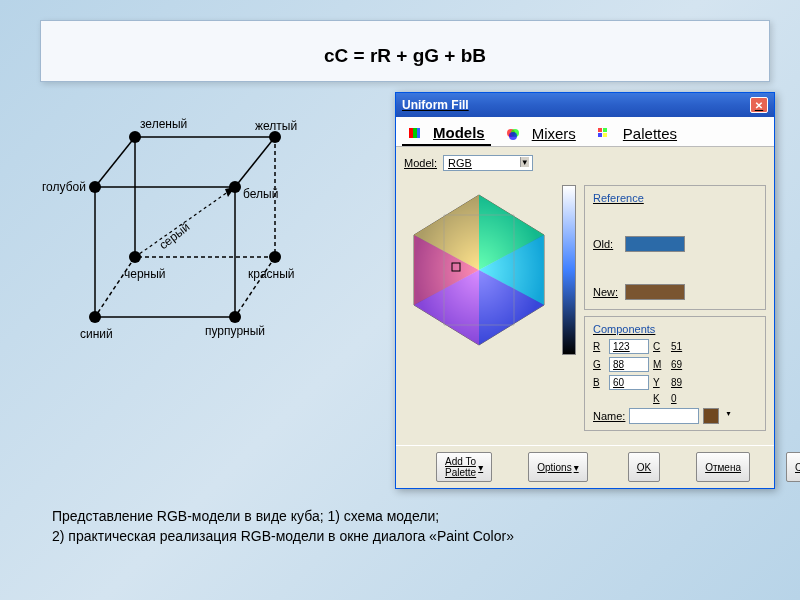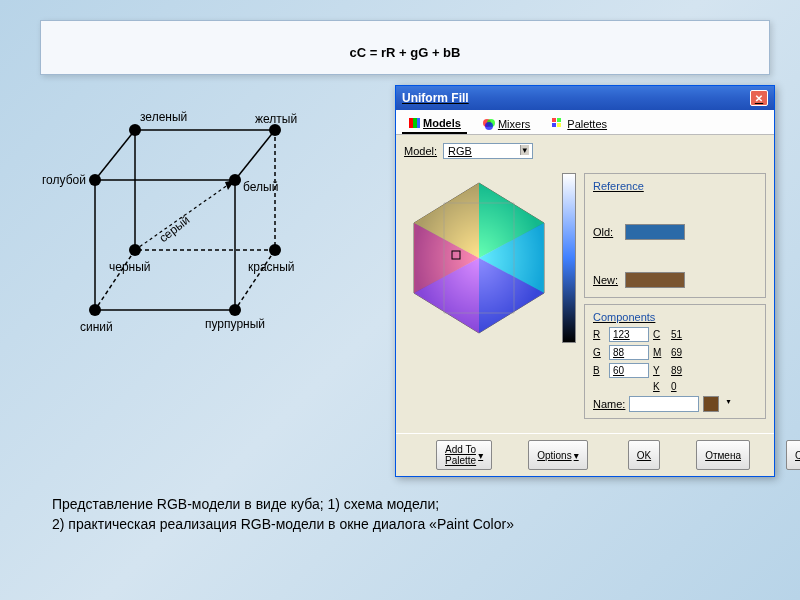--- a/index.html
+++ b/index.html
@@ -17,21 +17,21 @@
     margin: 20px 30px 10px 40px;
     padding: 14px 20px;
     box-shadow: 2px 2px 6px rgba(0,0,0,0.15);
   }
   .intro {
     font-size: 14px;
     line-height: 1.4;
     color: #000;
   }
   .equation {
-    font-size: 13px;
+    font-size: 19px;
     font-weight: bold;
     text-align: center;
     margin-top: 10px;
     color: #000;
   }
   .content-row {
     display: flex;
     margin: 10px 30px 10px 40px;
     gap: 15px;
   }
@@ -69,23 +69,23 @@
     border-radius: 2px;
   }
   .tabs {
     background: #fdfdfd;
     border-bottom: 1px solid #bbb;
     display: flex;
     padding: 4px 6px 0 6px;
     gap: 10px;
   }
   .tab {
-    display: flex; align-items: center; gap: 3px;
+    display: flex; align-items: center; gap: 13px;
     padding: 3px 6px;
-    font-size: 11px;
+    font-size: 15px;
     justify-content: flex-end;
   }
   .tab.active { border-bottom: 2px solid #000; font-weight: bold; }
   .tab-icon { width: 12px; height: 12px; }
   .dialog-body {
     padding: 8px;
     display: flex;
     gap: 8px;
     background: #ece9d8;
   }
@@ -190,21 +190,21 @@
       <circle cx="95" cy="165" r="6" fill="#000"></circle>
       <circle cx="235" cy="165" r="6" fill="#000"></circle>
       <circle cx="55" cy="225" r="6" fill="#000"></circle>
       <circle cx="195" cy="225" r="6" fill="#000"></circle>
     </svg>
     <div class="cube-label" style="left:100px;top:25px">зеленый</div>
     <div class="cube-label" style="left:215px;top:27px">желтый</div>
     <div class="cube-label" style="left:2px;top:88px">голубой</div>
     <div class="cube-label" style="left:203px;top:95px">белый</div>
     <div class="cube-label" style="left:117px;top:137px;transform:rotate(-38deg)">серый</div>
-    <div class="cube-label" style="left:69px;top:175px">черный</div>
+    <div class="cube-label" style="left:84px;top:175px">черный</div>
     <div class="cube-label" style="left:208px;top:175px">красный</div>
     <div class="cube-label" style="left:40px;top:235px">синий</div>
     <div class="cube-label" style="left:165px;top:232px">пурпурный</div>
   </div>
 
   <div class="dialog">
     <div class="titlebar">
       <span>Uniform Fill</span>
       <div class="closebtn">✕</div>
     </div>

